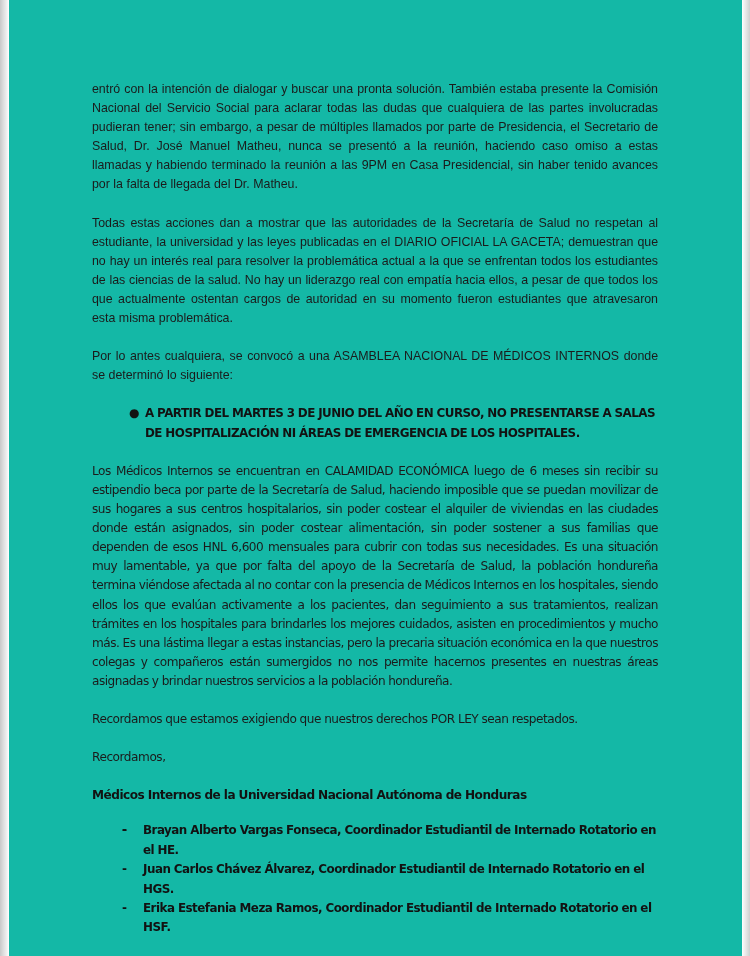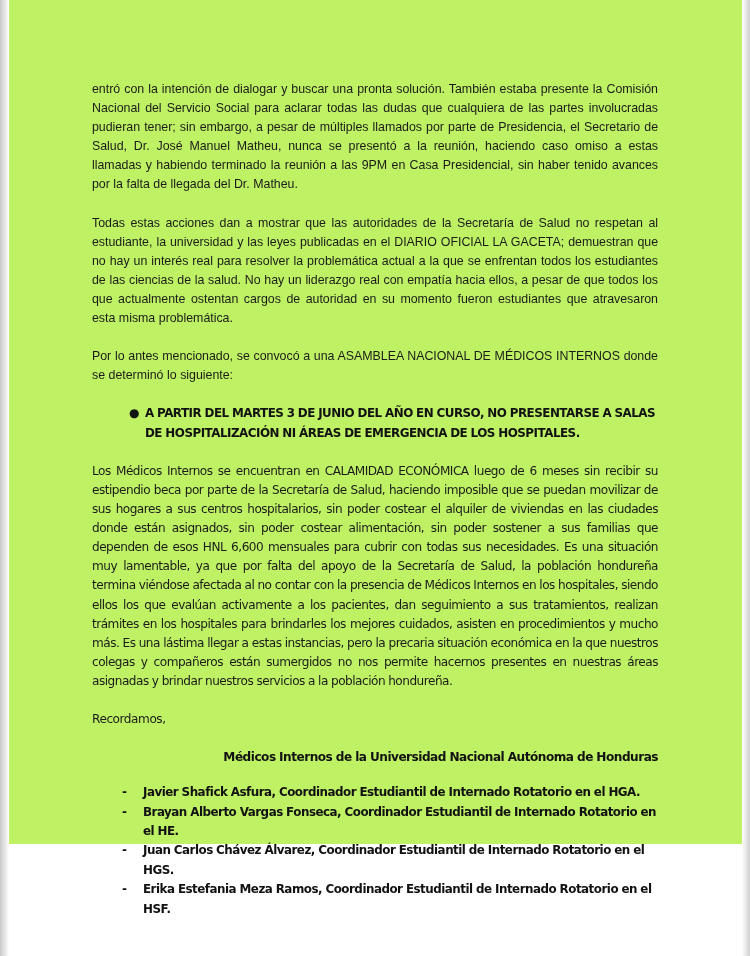--- a/index.html
+++ b/index.html
@@ -27,22 +27,22 @@
   .viewer-gutter-right {
     position: absolute;
     top: 0; right: 0;
     width: 8px; height: 956px;
     background: linear-gradient(to left, #cfcfcf 0%, #e2e2e2 40%, #f4f4f4 80%, #ffffff 100%);
   }
   .page-sheet {
     position: absolute;
     top: 0; left: 9px;
     width: 733px;
-    height: 844px;
-    background: #bef264;
+    height: 956px;
+    background: #14b8a6;
   }
 
   .doc-body {
     position: absolute;
     left: 83px;          
     top: 80px;
     width: 566px;        
   }
 
   
@@ -104,21 +104,20 @@
   
   .sig-heading {
     font-family: "DejaVu Sans", sans-serif;
     font-weight: bold;
     font-size: 12.1px;
     line-height: 19.1px;
     color: #121212;
     letter-spacing: -0.5px;
     word-spacing: -0.2px;
     margin: 16px 0 16px 0;
-    text-align: right;
   }
 
   
   .sig-list {
     margin: 0;
     padding: 0;
     list-style: none;
   }
   .sig-item {
     position: relative;
@@ -149,40 +148,40 @@
 <div class="viewer-gutter-right"></div>
 
 <div class="page-sheet">
 
   <div class="doc-body">
 
     <p class="p-arial">entró con la intención de dialogar y buscar una pronta solución. También estaba presente la Comisión Nacional del Servicio Social para aclarar todas las dudas que cualquiera de las partes involucradas pudieran tener; sin embargo, a pesar de múltiples llamados por parte de Presidencia, el Secretario de Salud,  Dr. José Manuel Matheu, nunca se presentó a la reunión, haciendo caso omiso a estas llamadas y habiendo terminado la reunión a las 9PM en Casa Presidencial, sin haber tenido avances por la falta de llegada del Dr. Matheu.</p>
 
     <p class="p-arial">Todas estas acciones dan a mostrar que las autoridades de la Secretaría de Salud no respetan al estudiante, la universidad y las leyes publicadas en el DIARIO OFICIAL LA GACETA; demuestran que no hay un interés real para resolver la problemática actual a la que se enfrentan todos los estudiantes de las ciencias de la salud. No hay un liderazgo real con empatía hacia ellos, a pesar de que todos los que actualmente ostentan cargos de autoridad en su momento fueron estudiantes que atravesaron esta misma problemática.</p>
 
-    <p class="p-arial">Por lo antes mencionado, se convocó a una ASAMBLEA NACIONAL DE MÉDICOS INTERNOS donde se determinó lo siguiente:</p>
+    <p class="p-arial">Por lo antes cualquiera, se convocó a una ASAMBLEA NACIONAL DE MÉDICOS INTERNOS donde se determinó lo siguiente:</p>
 
     <ul class="bullet-block">
       <li class="bullet-item">
         <span class="marker">●</span>
         <span>A PARTIR DEL MARTES 3 DE JUNIO DEL AÑO EN CURSO, NO PRESENTARSE A SALAS DE HOSPITALIZACIÓN NI ÁREAS DE EMERGENCIA DE LOS HOSPITALES.</span>
       </li>
     </ul>
 
     <p class="p-calibri tight">Los Médicos Internos se encuentran en CALAMIDAD ECONÓMICA luego de 6 meses sin recibir su estipendio beca por parte de la Secretaría de Salud, haciendo imposible que se puedan movilizar de sus hogares a sus centros hospitalarios, sin poder costear el alquiler de viviendas en las ciudades donde están asignados, sin poder costear alimentación, sin poder sostener a sus familias que dependen de esos HNL 6,600 mensuales para cubrir con todas sus necesidades. Es una situación muy lamentable, ya que por falta del apoyo de la Secretaría de Salud, la población hondureña termina viéndose afectada al no contar con la presencia de Médicos Internos en los hospitales, siendo ellos los que evalúan activamente a los pacientes, dan seguimiento a sus tratamientos, realizan trámites en los hospitales para brindarles los mejores cuidados, asisten en procedimientos y mucho más. Es una lástima llegar a estas instancias, pero la precaria situación económica en la que nuestros colegas y compañeros están sumergidos no nos permite hacernos presentes en nuestras áreas asignadas y brindar nuestros servicios a la población hondureña.</p>
 
+    <p class="p-calibri">Recordamos que estamos exigiendo que nuestros derechos POR LEY sean respetados.</p>
 
     <p class="p-calibri">Recordamos,</p>
 
     <div class="sig-heading">Médicos Internos de la Universidad Nacional Autónoma de Honduras</div>
 
     <ul class="sig-list">
       <li class="sig-item">
         <span class="dash">-</span>
-        <span>Javier Shafick Asfura, Coordinador Estudiantil de Internado Rotatorio en el HGA.</span>
       </li>
       <li class="sig-item">
         <span class="dash">-</span>
         <span>Brayan Alberto Vargas Fonseca, Coordinador Estudiantil de Internado Rotatorio en el HE.</span>
       </li>
       <li class="sig-item">
         <span class="dash">-</span>
         <span>Juan Carlos Chávez Álvarez, Coordinador Estudiantil de Internado Rotatorio en el HGS.</span>
       </li>
       <li class="sig-item">

